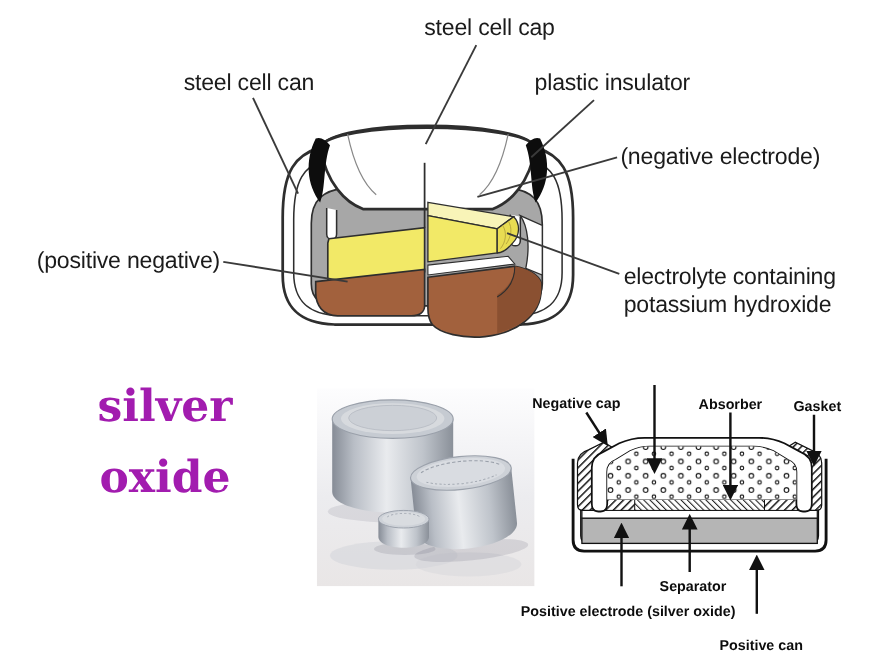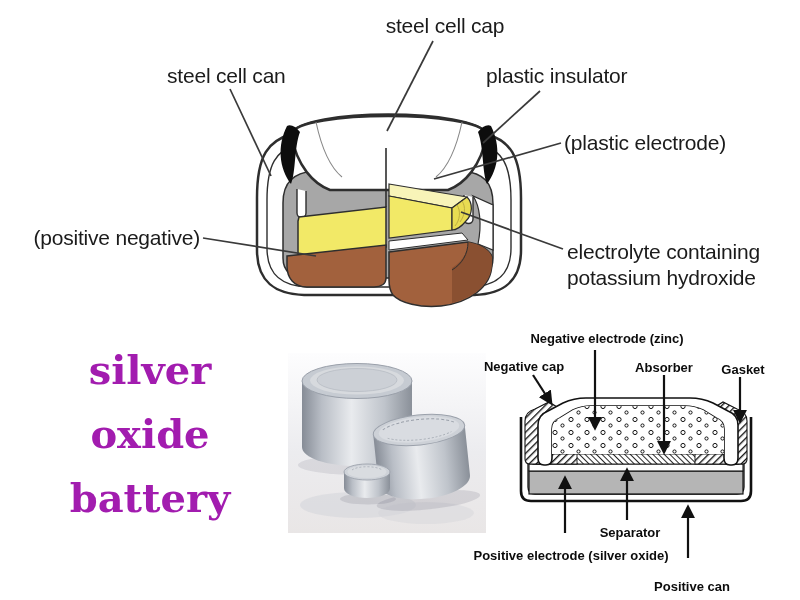--- a/index.html
+++ b/index.html
@@ -81,34 +81,33 @@
       <line x1="561" y1="143" x2="434" y2="179"></line>
       <line x1="563" y1="249" x2="461" y2="212"></line>
       <line x1="203" y1="238" x2="316" y2="256"></line>
     </g>
   </svg>
 
   <div class="cut-lbl center" style="left:375px;top:13px;width:140px">steel cell cap</div>
   <div class="cut-lbl" style="left:167px;top:63px">steel cell can</div>
   <div class="cut-lbl" style="left:486px;top:63px">plastic insulator</div>
   <div class="cut-lbl" style="left:564px;top:130px">
-    <div>(plastic electrode)</div>
+    <div>(negative electrode)</div>
   </div>
   <div class="cut-lbl right" style="left:0px;top:225px;width:200px;line-height:26px">
     <div>(positive negative)</div>
   </div>
   <div class="cut-lbl" style="left:567px;top:239px;line-height:26px">
     <div>electrolyte containing</div>
     <div>potassium hydroxide</div>
   </div>
 
   <div class="title-block">
     <div>silver</div>
     <div>oxide</div>
-    <div>battery</div>
   </div>
 
   <figure class="photo">
     <svg width="198" height="180" viewBox="0 0 198 180">
       <defs>
         <linearGradient id="pbg" x1="0" y1="0" x2="0" y2="1">
           <stop offset="0" stop-color="#fdfdfe"></stop>
             <stop offset="0.55" stop-color="#ececef"></stop>
           <stop offset="1" stop-color="#e9e6e6"></stop>
         </linearGradient>
@@ -202,21 +201,20 @@
         <line x1="78" y1="50" x2="96" y2="78"></line>
         <line x1="209" y1="50" x2="209" y2="127"></line>
         <line x1="285" y1="52" x2="285" y2="96"></line>
         <line x1="172" y1="195" x2="172" y2="145"></line>
         <line x1="110" y1="208" x2="110" y2="153"></line>
         <line x1="233" y1="233" x2="233" y2="182"></line>
       </g>
     </svg>
   </div>
 
-  <div class="xs-lbl" style="left:607px;top:331px">Negative electrode (zinc)</div>
   <div class="xs-lbl" style="left:524px;top:359px">Negative cap</div>
   <div class="xs-lbl" style="left:664px;top:360px">Absorber</div>
   <div class="xs-lbl" style="left:743px;top:362px">Gasket</div>
   <div class="xs-lbl" style="left:630px;top:525px">Separator</div>
   <div class="xs-lbl" style="left:571px;top:548px">Positive electrode (silver oxide)</div>
   <div class="xs-lbl" style="left:692px;top:579px">Positive can</div>
 
 </div>
 
 </body></html>

